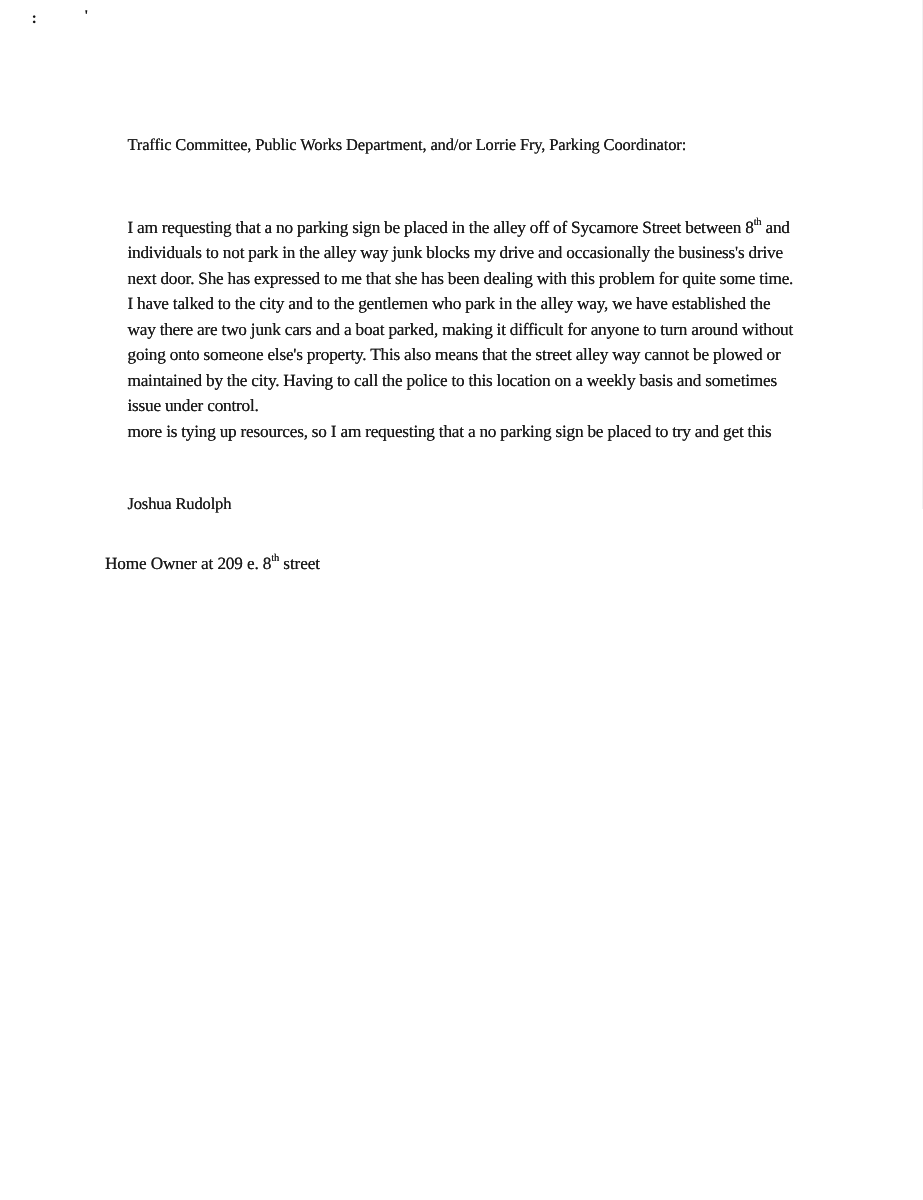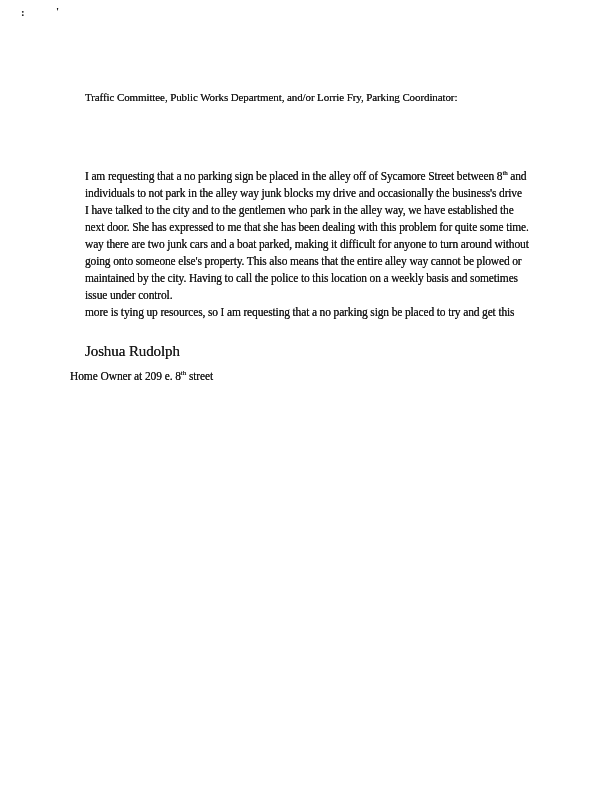--- a/index.html
+++ b/index.html
@@ -36,36 +36,35 @@
     text-shadow: 0 0 0.3px #222;
   }
   .letter-body {
     position: absolute;
     left: 85px;
     top: 144px;
     width: 475px;
     font-size: 11.5px;
     letter-spacing: -0.15px;
     text-shadow: 0 0 0.3px #222;
-    margin-top: 24px;
   }
   .letter-body .line {
     line-height: 17px;
     white-space: nowrap;
   }
   sup {
     font-size: 7px;
     line-height: 0;
     vertical-align: super;
   }
   .signature {
     position: absolute;
     left: 85px;
-    top: 343px;
-    font-size: 15px;
+    top: 330px;
+    font-size: 11px;
     letter-spacing: -0.1px;
     white-space: nowrap;
     text-shadow: 0 0 0.3px #222;
   }
   .sig-title {
     position: absolute;
     left: 70px;
     top: 370px;
     font-size: 11.5px;
     letter-spacing: -0.1px;
@@ -78,24 +77,24 @@
 
 <div class="page">
   <span class="artifact a1">:</span>
   <span class="artifact a2">'</span>
 
   <div class="salutation">Traffic Committee, Public Works Department, and/or Lorrie Fry, Parking Coordinator:</div>
 
   <div class="letter-body">
       <div class="line">I am requesting that a no parking sign be placed in the alley off of Sycamore Street between 8<sup>th</sup> and</div>
       <div class="line">individuals to not park in the alley way junk blocks my drive and occasionally the business's drive</div>
+      <div class="line">next door. She has expressed to me that she has been dealing with this problem for quite some time.</div>
       <div class="line">I have talked to the city and to the gentlemen who park in the alley way, we have established the</div>
-      <div class="line">next door. She has expressed to me that she has been dealing with this problem for quite some time.</div>
       <div class="line">way there are two junk cars and a boat parked, making it difficult for anyone to turn around without</div>
-      <div class="line">going onto someone else's property. This also means that the entire alley way cannot be plowed or</div>
+      <div class="line">going onto someone else's property. This also means that the street alley way cannot be plowed or</div>
       <div class="line">maintained by the city. Having to call the police to this location on a weekly basis and sometimes</div>
       <div class="line">issue under control.</div>
       <div class="line">more is tying up resources, so I am requesting that a no parking sign be placed to try and get this</div>
     </div>
 
   <div class="signature">Joshua Rudolph</div>
 
   <div class="sig-title">Home Owner at 209 e. 8<sup>th</sup> street</div>
 </div>
 

